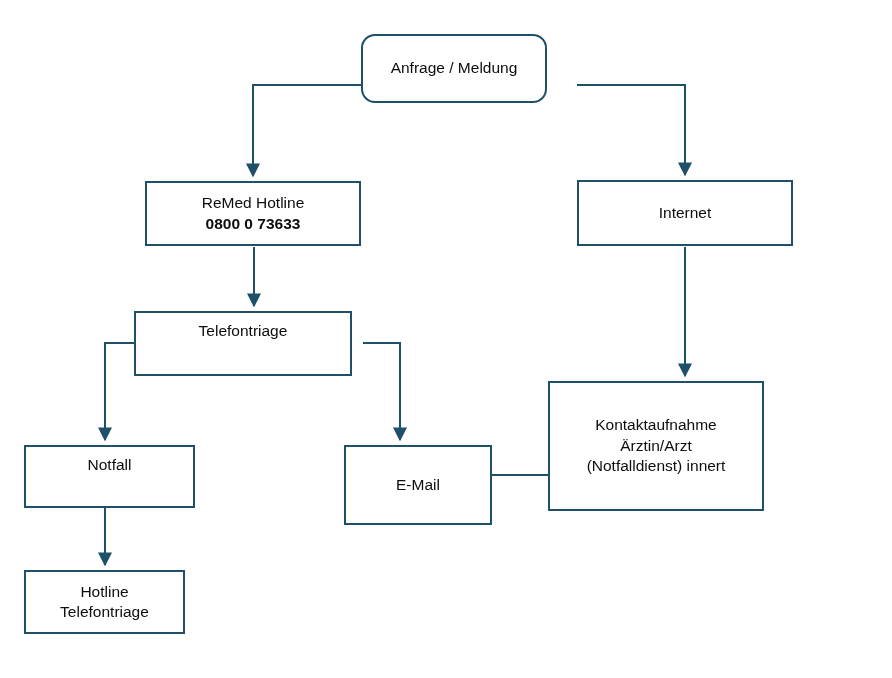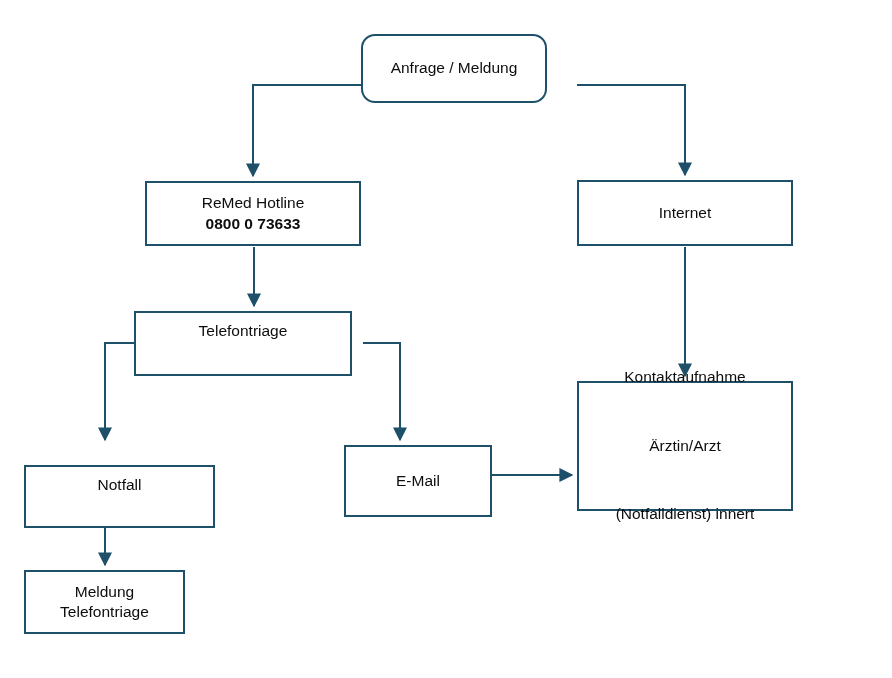--- a/index.html
+++ b/index.html
@@ -41,23 +41,23 @@
   }
   .node .ln { display: block; white-space: nowrap; }
   .node .ln.bold { font-weight: bold; }
   .node.top-text { justify-content: flex-start; padding-top: 8px; }
 
   
   #node-anfrage       { left: 361px; top: 34px;  width: 186px; height: 69px; border-radius: 14px; }
   #node-remed         { left: 145px; top: 181px; width: 216px; height: 65px; }
   #node-internet      { left: 577px; top: 180px; width: 216px; height: 66px; }
   #node-telefontriage { left: 134px; top: 311px; width: 218px; height: 65px; }
-  #node-notfall       { left: 24px;  top: 445px; width: 191px; height: 63px; margin-top: 20px; }
-  #node-email         { left: 344px; top: 445px; width: 148px; height: 72px; }
-  #node-kontakt       { left: 577px; top: 381px; width: 216px; height: 130px; gap: 48px; }
+  #node-notfall       { left: 24px;  top: 445px; width: 171px; height: 63px; }
+  #node-email         { left: 344px; top: 445px; width: 148px; height: 80px; }
+  #node-kontakt       { left: 548px; top: 381px; width: 216px; height: 130px; }
   #node-leiter        { left: 24px;  top: 570px; width: 161px; height: 64px; }
 </style>
 </head>
 <body>
 
 <div id="canvas">
 
   <svg id="wires" viewBox="0 0 892 678" width="892" height="678" aria-hidden="true">
     <defs>
       <marker id="arrow" viewBox="0 0 10 10" refX="9" refY="5" markerWidth="7" markerHeight="7" orient="auto-start-reverse">
@@ -101,17 +101,17 @@
     <span class="ln">E-Mail</span>
   </div>
 
   <div class="node" id="node-kontakt">
     <span class="ln">Kontaktaufnahme</span>
     <span class="ln">Ärztin/Arzt</span>
     <span class="ln">(Notfalldienst) innert</span>
   </div>
 
   <div class="node" id="node-leiter">
-    <span class="ln">Meldung</span>
+    <span class="ln">Hotline</span>
     <span class="ln">Telefontriage</span>
   </div>
 
 </div>
 
 </body></html>

